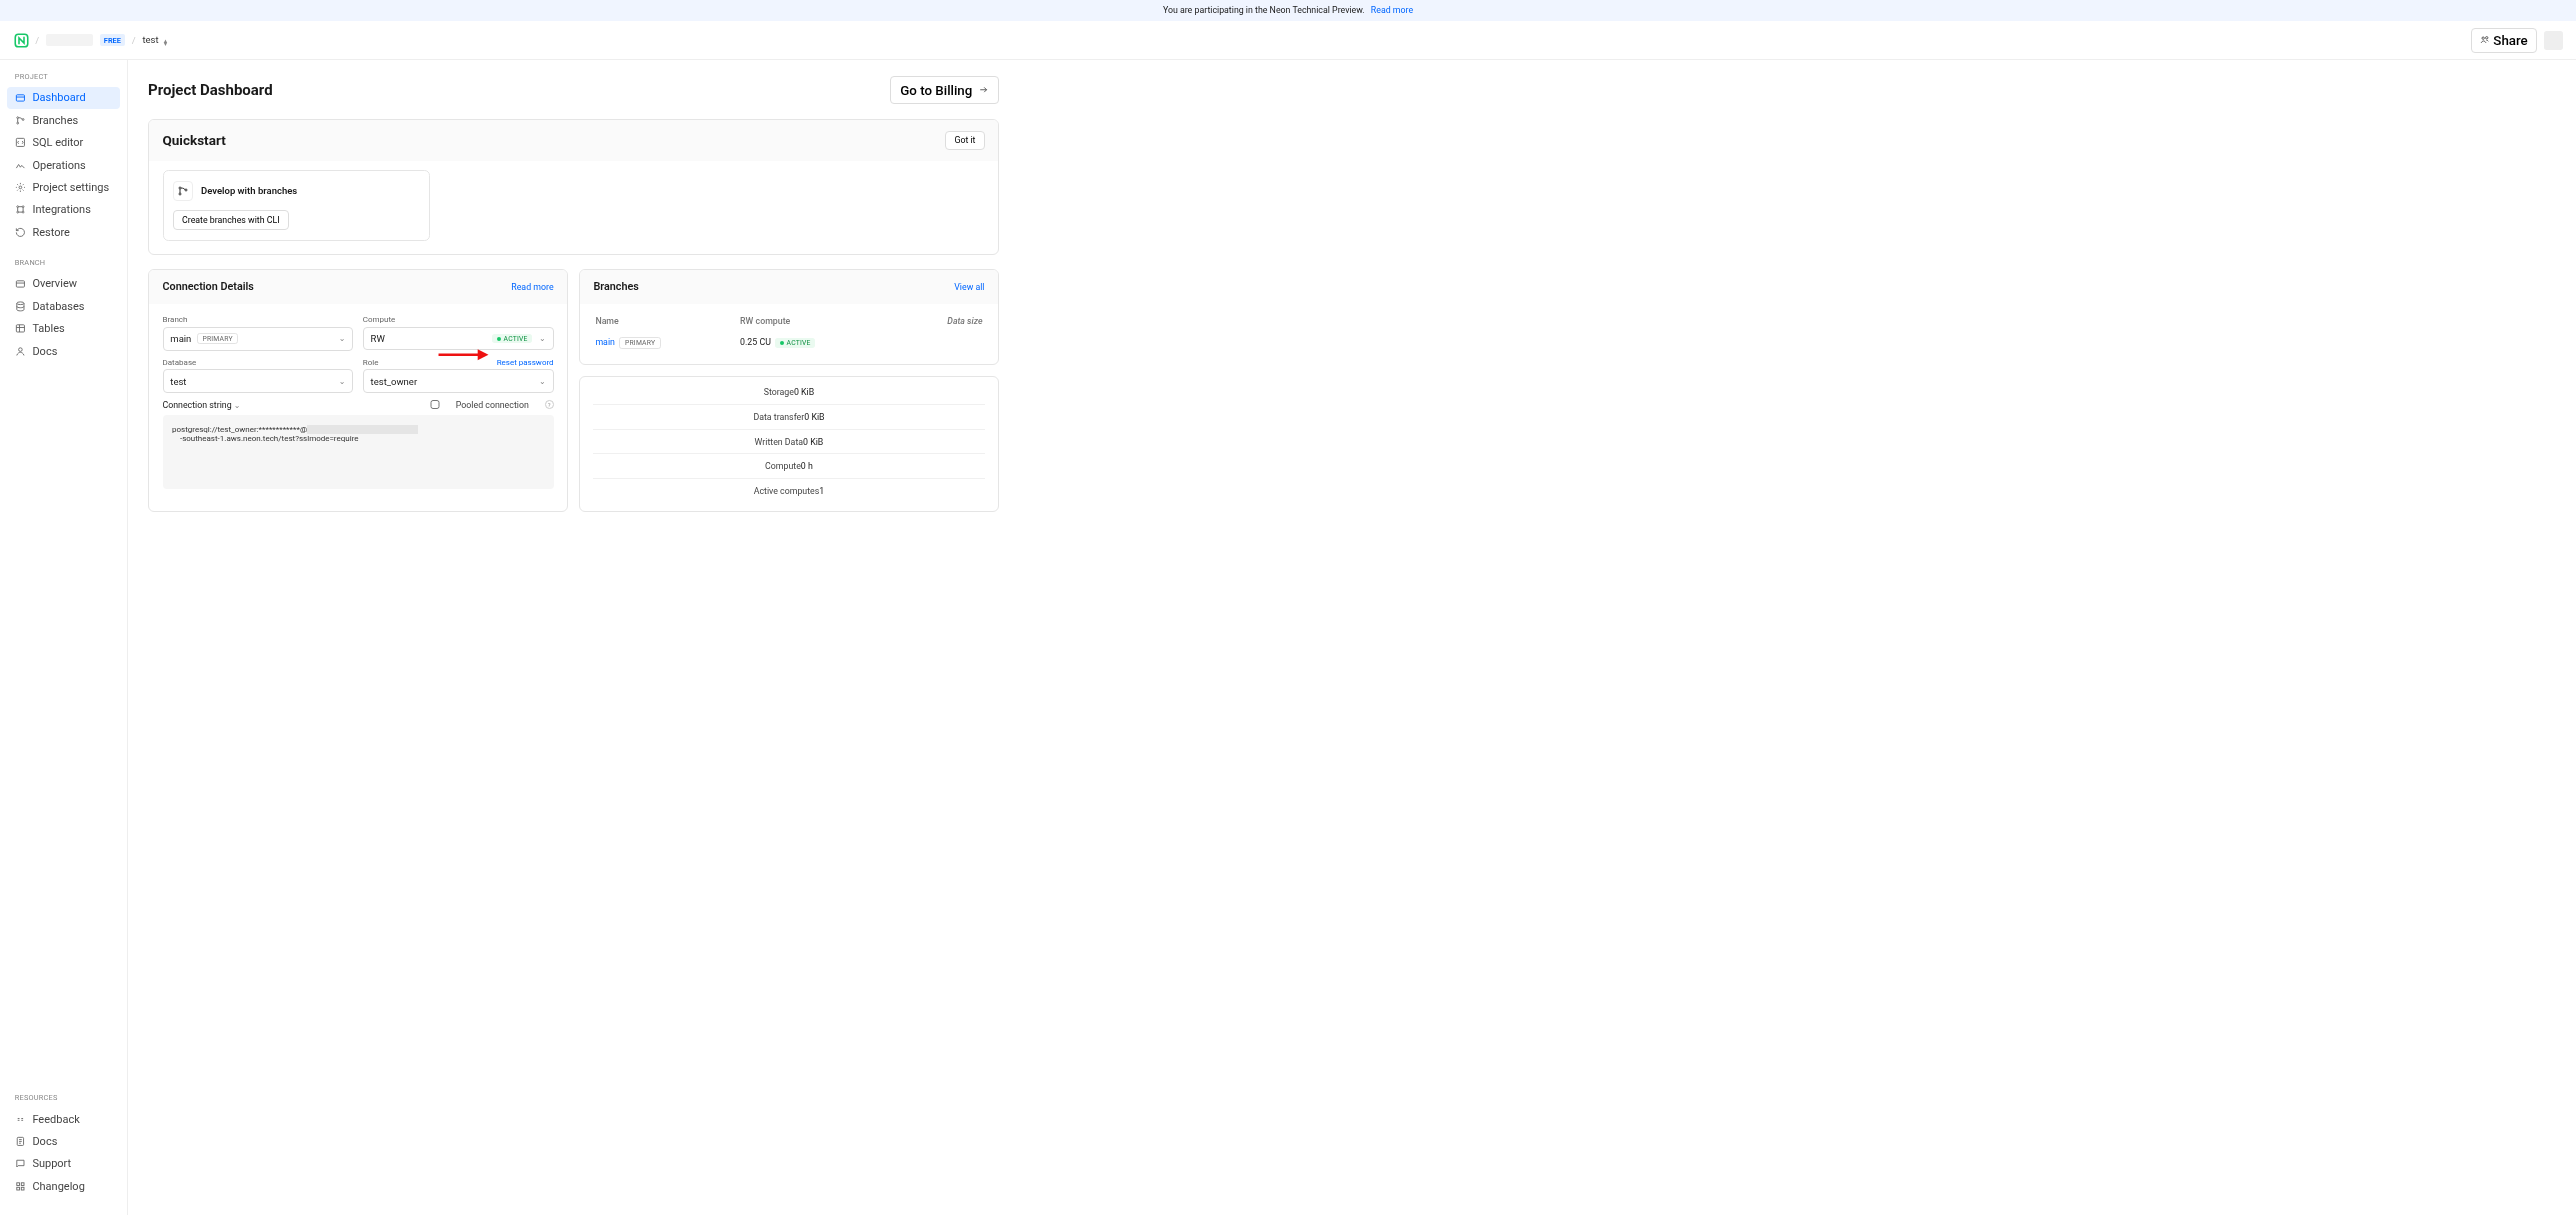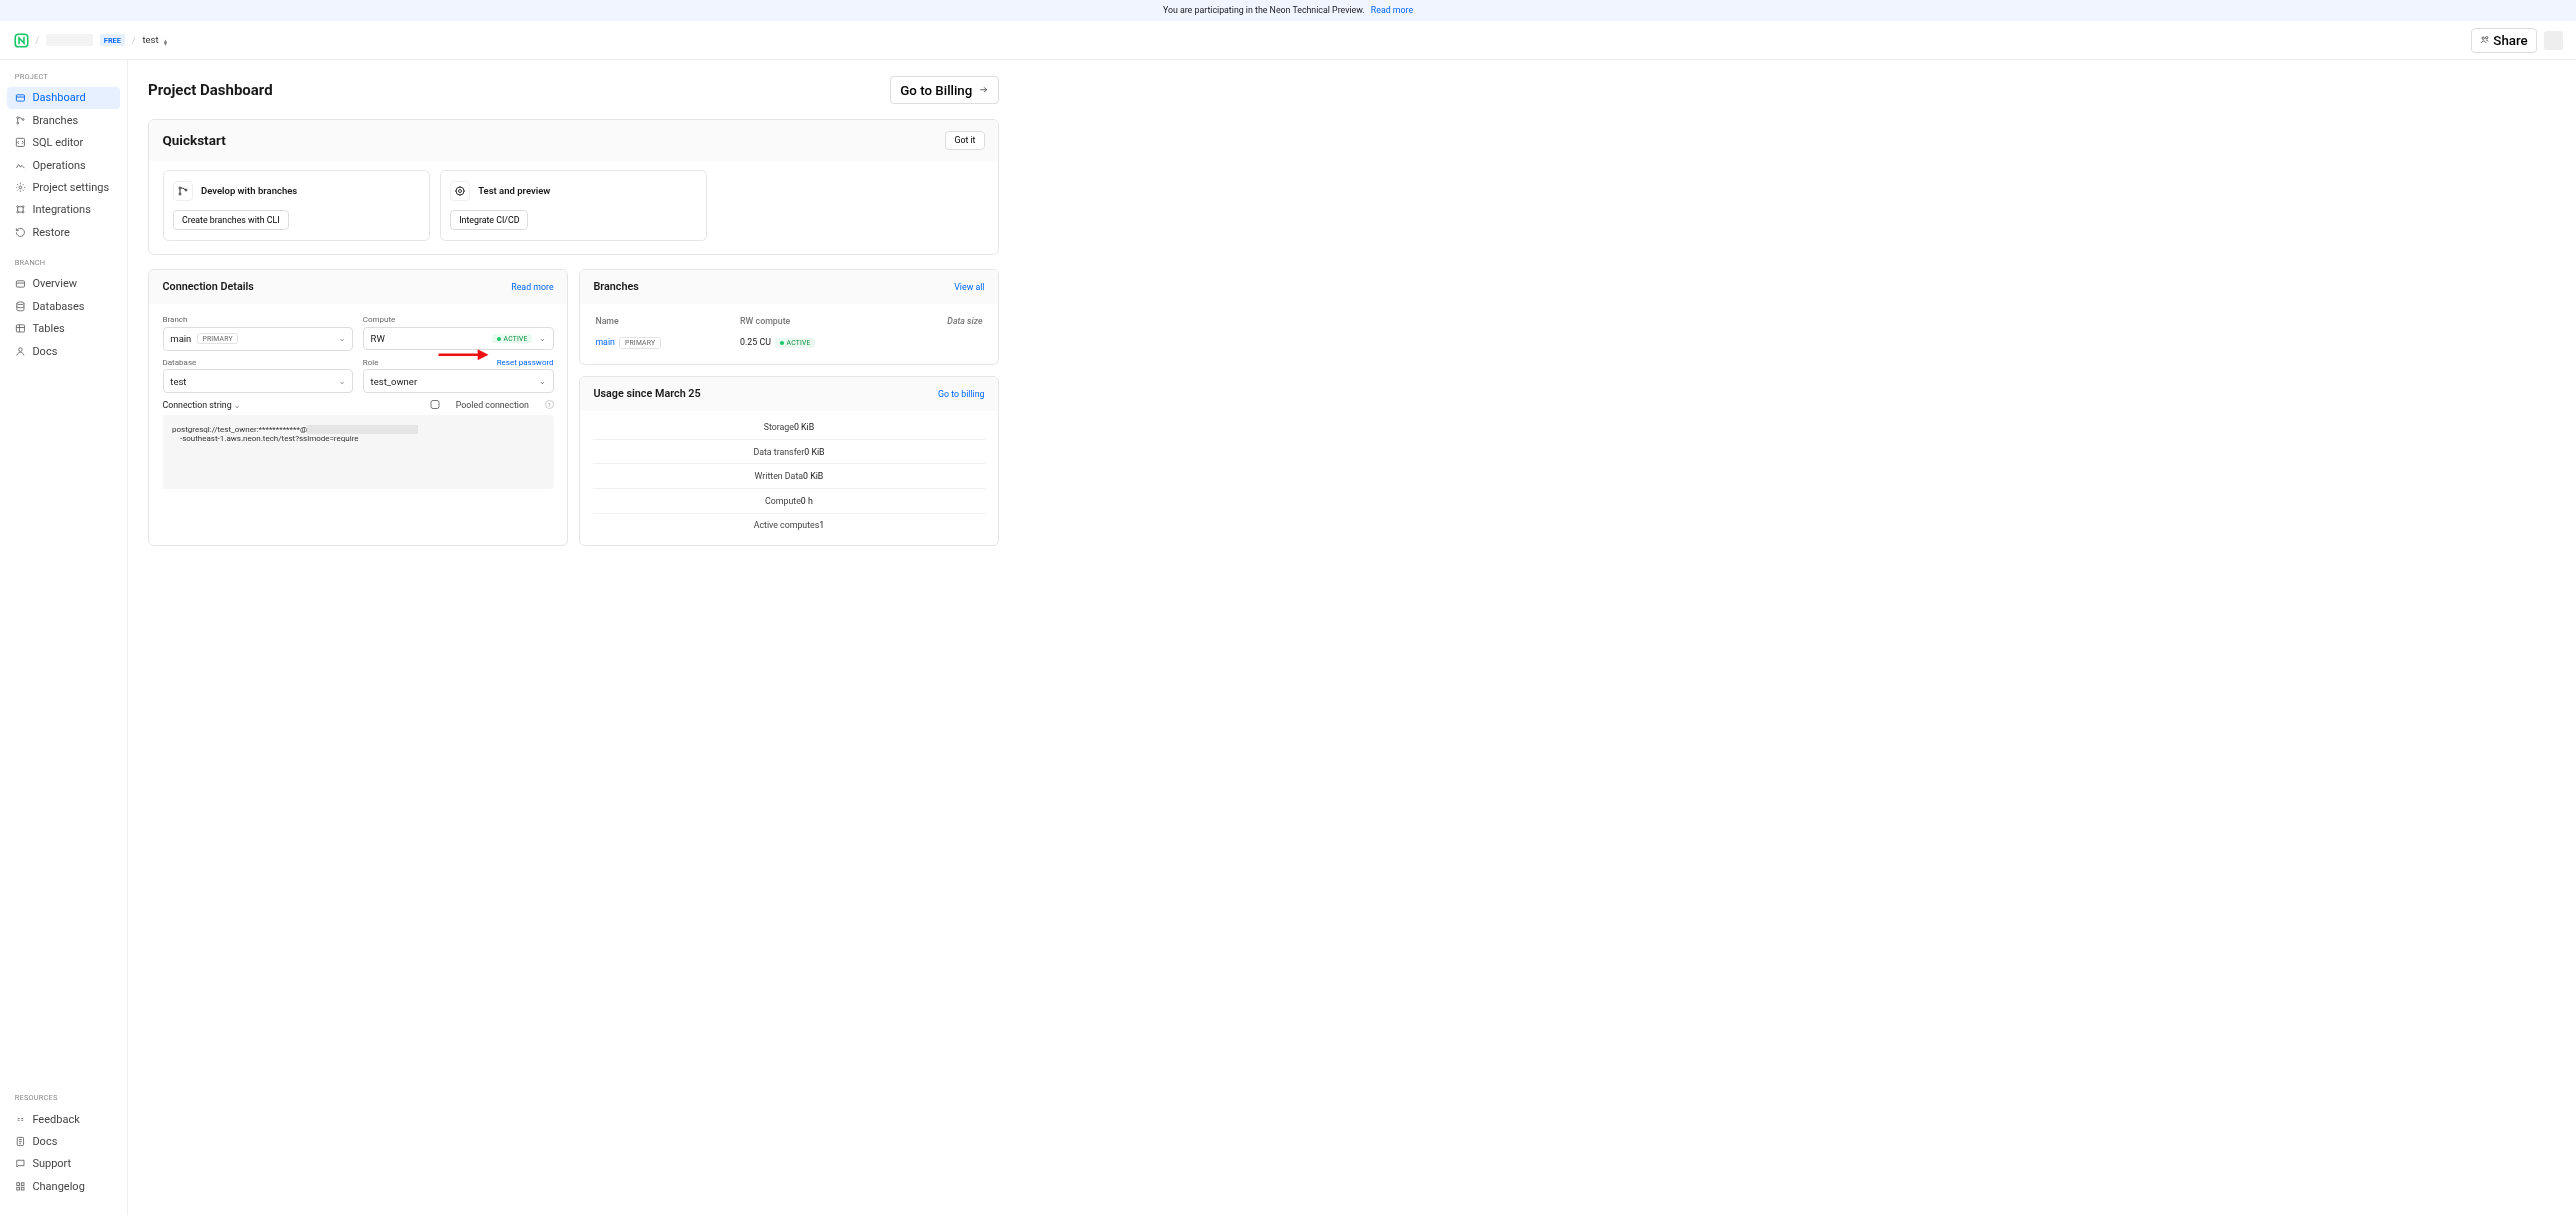--- a/index.html
+++ b/index.html
@@ -273,33 +273,20 @@
                   <circle cx="6" cy="6" r="2"></circle>
                   <circle cx="6" cy="18" r="2"></circle>
                   <circle cx="18" cy="10" r="2"></circle>
                   <path d="M6 8v8M8 6c5 0 8 2 8 4"></path>
                 </svg>
               </span>
             <span class="qtitle">Develop with branches</span>
           </div>
           <button class="qbtn">Create branches with CLI</button>
         </div>
-        <div class="qcard">
-          <div class="qcard-top">
-            <span class="qicon">
-                <svg width="12" height="12" viewBox="0 0 24 24" fill="none" stroke="#333" stroke-width="2">
-                  <circle cx="12" cy="12" r="8"></circle>
-                  <circle cx="12" cy="12" r="3"></circle>
-                  <path d="M12 2v3M12 19v3M2 12h3M19 12h3"></path>
-                </svg>
-              </span>
-            <span class="qtitle">Test and preview</span>
-          </div>
-          <button class="qbtn">Integrate CI/CD</button>
-        </div>
       </div>
     </div>
 
     <div class="two-col">
       <div class="card">
         <div class="card-head">
           <div class="card-head-title">Connection Details</div>
           <span class="link">Read more</span>
         </div>
         <div class="cd-body">
@@ -389,24 +376,20 @@
                 <td><span class="branch-name">main</span> &nbsp;<span class="pill">PRIMARY</span></td>
                 <td><span>0.25 CU</span> &nbsp;<span class="pill active"><span class="dot"></span><span>ACTIVE</span></span></td>
                 <td></td>
               </tr>
                 </tbody>
             </table>
           </div>
         </div>
 
         <div class="card" style="margin-top:10.8px;">
-          <div class="card-head">
-            <div class="card-head-title">Usage since March 25</div>
-            <span class="link">Go to billing</span>
-          </div>
           <div class="usage-body">
             <div class="urow">
                 <span class="ul">Storage</span>
                 <span>0 KiB</span>
               </div>
             <div class="urow">
                 <span class="ul">Data transfer</span>
                 <span>0 KiB</span>
               </div>
             <div class="urow">

